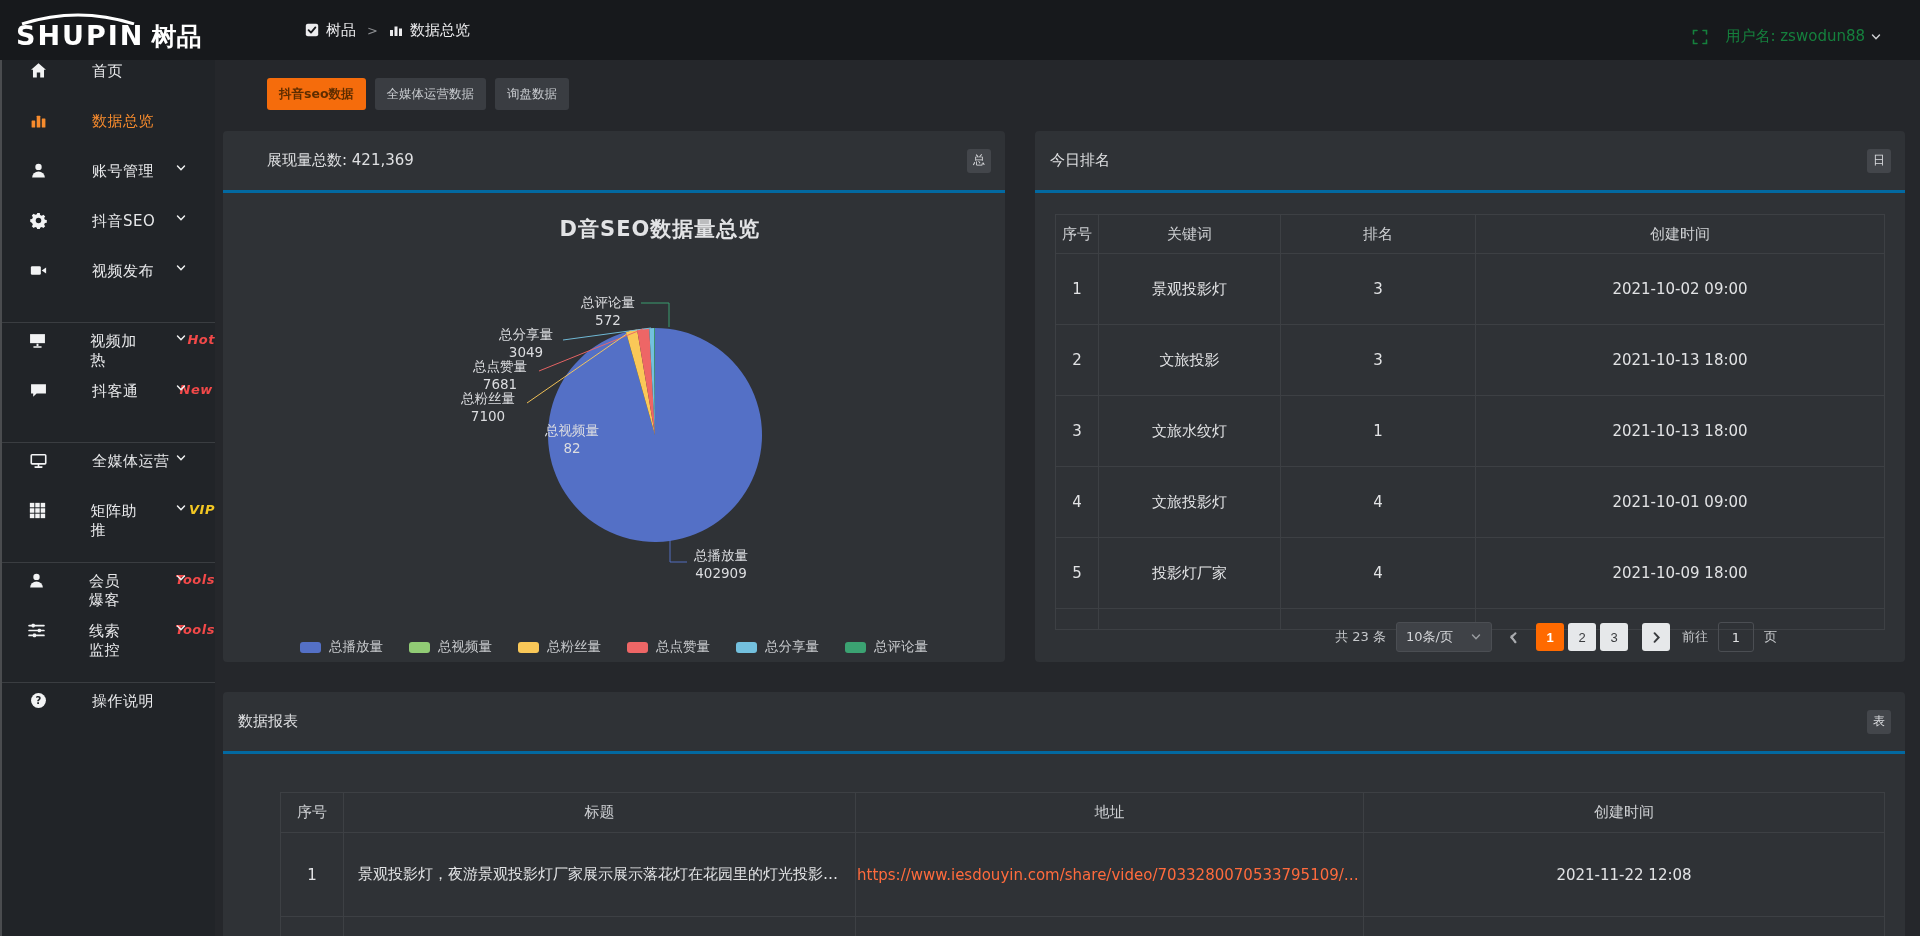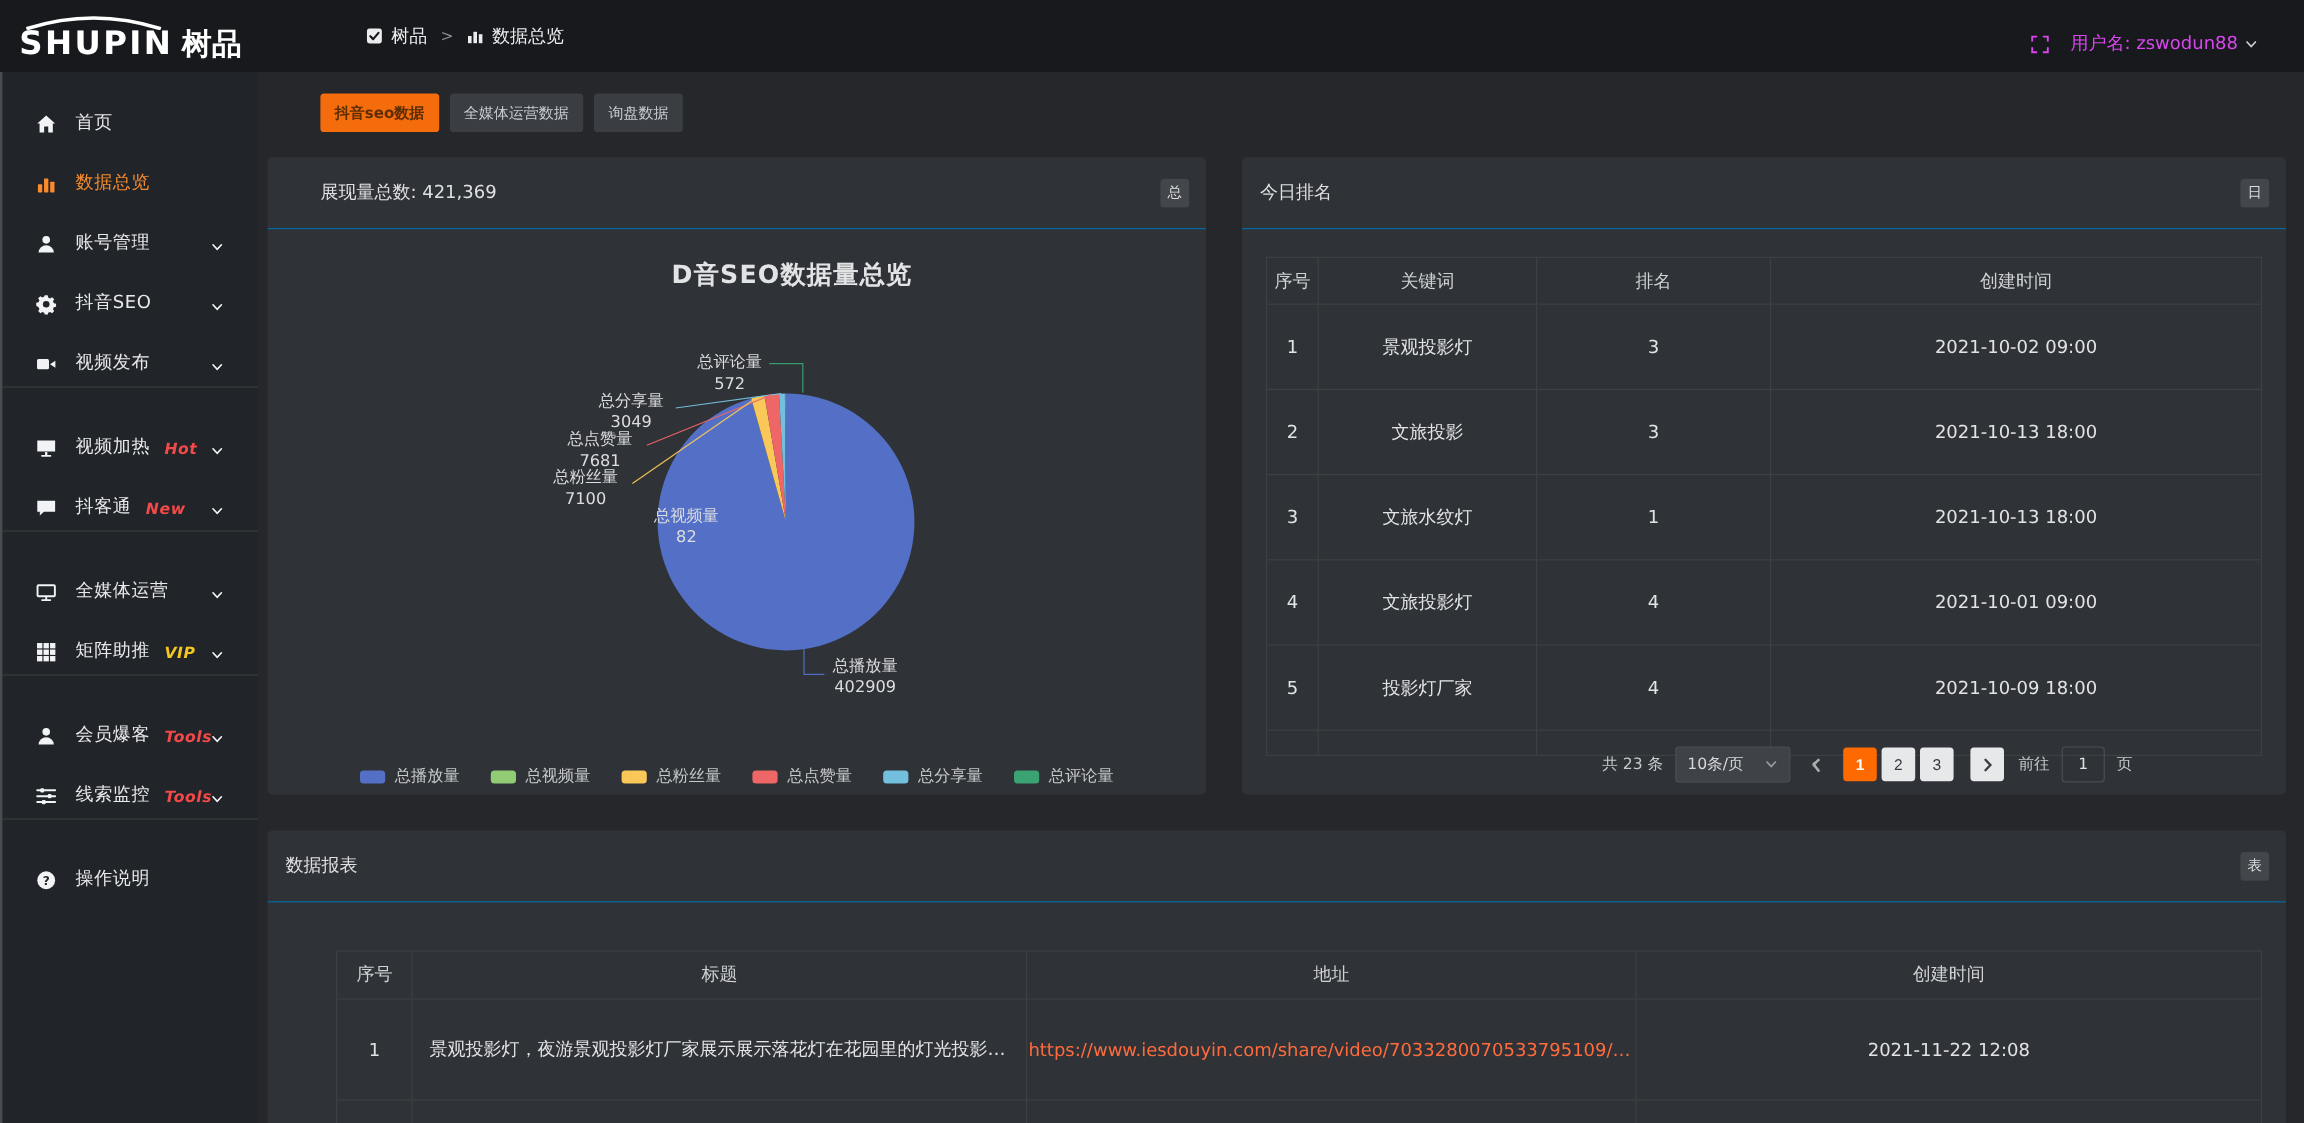--- a/index.html
+++ b/index.html
@@ -15,29 +15,29 @@
   .topbar{position:absolute;left:0;top:0;width:1920px;height:60px;background:#17191c;
           display:flex;align-items:center;z-index:10;}
   .logo{width:215px;padding-left:16px;position:relative;flex:none;cursor:pointer;}
   .logo-arc{position:absolute;left:18px;top:5px;}
   .logo-inner{display:flex;align-items:baseline;margin-top:12px;text-align:center;}
   .logo-main{font-size:27px;font-weight:800;letter-spacing:2px;color:#fff;}
   .logo-sub{font-size:25px;font-weight:700;color:#fff;margin-left:7px;}
   .breadcrumb{display:flex;align-items:center;margin-left:74px;font-size:15px;color:#ececee;gap:7px;}
   .bc-sep{color:#8e9093;font-size:13px;margin:0 4px;}
   .bc-item{cursor:pointer;}
-  .topbar-right{margin-left:auto;display:flex;align-items:center;gap:17px;padding-right:38px;color:#d946ef;margin-top:13px;}
+  .topbar-right{margin-left:auto;display:flex;align-items:center;gap:17px;padding-right:38px;color:#15803d;margin-top:13px;}
   .username{font-size:15px;cursor:pointer;}
   .topbar-right .chev{margin-left:-12px;color:#cfd0d3;}
 
   
   .sidebar{position:absolute;left:0;top:60px;bottom:0;width:215px;background:#212428;
            border-left:2px solid #4a4c4f;box-sizing:border-box;padding-top:2px;z-index:9;}
-  .side-item{height:50px;display:flex;align-items:flex-end;padding-left:26px;position:relative;
-             color:#e8e9eb;font-size:15px;cursor:pointer;}
+  .side-item{height:50px;display:flex;align-items:flex-start;padding-left:26px;position:relative;
+             color:#e8e9eb;font-size:15px;cursor:pointer;gap:29px;}
   .side-item .ic{width:20px;margin-right:15px;color:#f2f3f4;}
   .side-item.active{color:#f78b2d;}
   .side-item.active .ic{color:#f78b2d;}
   .side-label{letter-spacing:0.5px;}
   .side-badge{font-style:italic;font-weight:bold;font-size:13px;margin-left:12px;letter-spacing:0.5px;}
   .side-arrow{position:absolute;right:9px;color:#b4b6b9;}
   .side-divider{height:20px;display:flex;align-items:center;padding:0 0 0 0;}
   .side-divider::after{content:'';display:block;width:100%;height:1px;background:#3a3d41;}
 
   
@@ -45,21 +45,21 @@
   .tab{height:32px;padding:0 12px;display:flex;align-items:center;background:#3a3d42;color:#c9ccd0;
        border-radius:3px;font-size:12.5px;cursor:pointer;white-space:nowrap;}
   .tab.active{background:var(--accent,#f56c0c);color:#5e2d00;font-weight:bold;}
 
   
   .panel{position:absolute;background:#2f3236;border-radius:4px;}
   #overview-panel{left:223px;top:131px;width:782px;height:531px;}
   #ranking-panel{left:1035px;top:131px;width:870px;height:531px;}
   #report-panel{left:223px;top:692px;width:1682px;height:300px;}
   .panel-head{height:59px;display:flex;align-items:center;padding:0 14px 0 15px;
-              border-bottom:1px solid #0369a1;font-size:15px;color:#dfe0e2;position:relative;z-index:3;}
+              border-bottom:3px solid #0369a1;font-size:15px;color:#dfe0e2;position:relative;z-index:3;}
   .panel-head.pad-lg{padding-left:44px;}
   .corner-badge{margin-left:auto;width:24px;height:24px;background:#43464b;border-radius:3px;
                 display:flex;align-items:center;justify-content:center;font-size:12px;color:#dcdde0;cursor:pointer;}
 
   
   #pie-svg{position:absolute;left:0;top:0;z-index:1;pointer-events:none;}
   .chart-title{position:absolute;left:137px;top:84px;width:600px;text-align:center;
                font-size:21px;font-weight:700;letter-spacing:1px;color:#e2e3e5;z-index:2;}
   .plabel{position:absolute;z-index:2;font-size:13.5px;line-height:1.32;color:#dcdde0;
           text-align:center;white-space:nowrap;}

